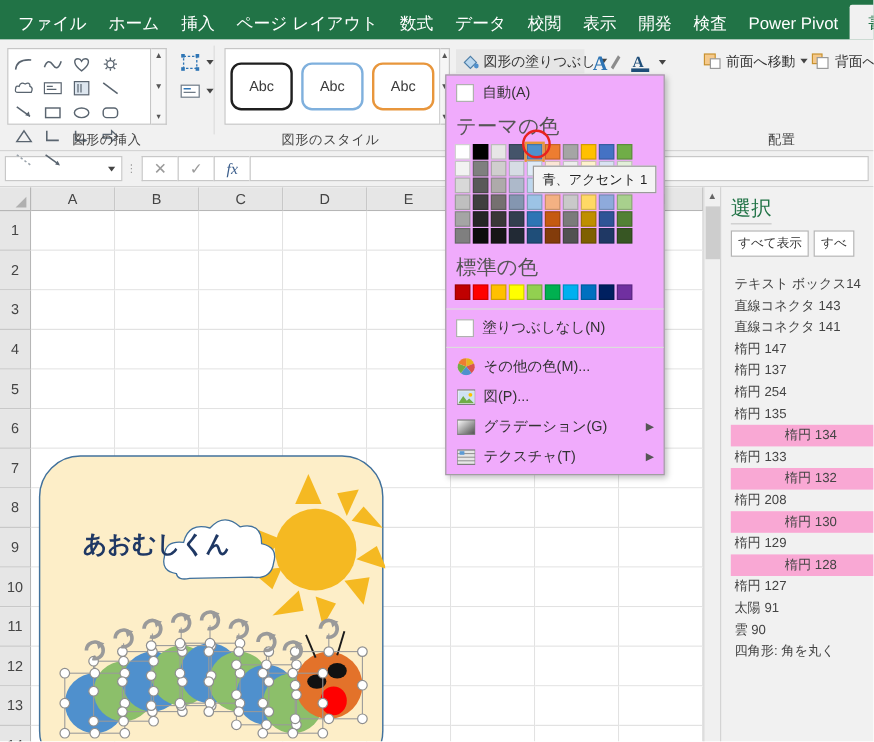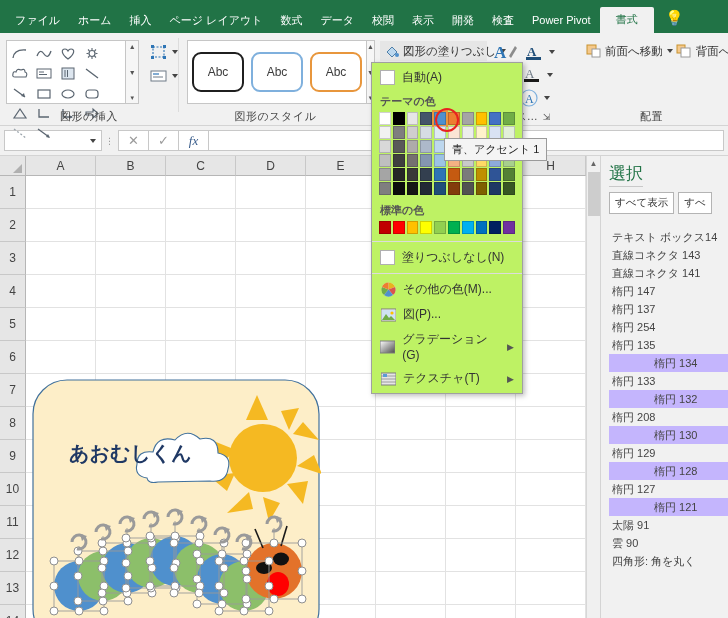--- a/index.html
+++ b/index.html
@@ -12,21 +12,21 @@
     overflow: hidden;
     position: relative;
   }
 
   
   .tabbar {
     height: 33px; background: #217346; position: relative;
     display: flex; align-items: flex-end; padding-left: 6px;
   }
   .tab {
-    color: #ffffff; font-size: 11px; padding: 6px 9px 7px 9px;
+    color: #ffffff; font-size: 14px; padding: 6px 9px 7px 9px;
     white-space: nowrap; cursor: default; line-height: 1;
   }
   .tab.active {
     background: #f1f1f1; color: #217346; font-weight: normal;
     border-radius: 2px 2px 0 0; padding: 7px 16px 8px 16px;
   }
   .tipbulb {
     margin-left: 4px; color:#fff; font-size: 15px; padding: 4px 8px 6px 8px;
   }
 
@@ -122,31 +122,31 @@
 
   
   .selpane {
     width:128px; background:#f1f1f1; border-left:1px solid #d4d4d4;
     padding: 6px 0 0 8px; position:relative;
   }
   .selpane h1 { margin:0 0 5px 0; font-size:17px; color:#217346; font-weight:normal; border-bottom:1px solid #c9c9c9; display:inline-block; padding-bottom:1px;}
   .selbtns { display:flex; gap:4px; margin-bottom:14px; }
   .selbtn { border:1px solid #b4b4b4; background:#fff; font-size:10.5px; color:#333; padding:3px 5px; white-space:nowrap;}
   .selitem { font-size:11px; color:#444; padding:2px 3px; white-space:nowrap; height:18px; line-height:14px;}
-  .selitem.hl { background:#c4b5fd;padding-left:45px; }
+  .selitem.hl { background:#f9a8d4;padding-left:45px; }
 
   
   .ddmenu {
-    position:absolute; left:371px; top:62px; width:152px; background:#bef264;
+    position:absolute; left:371px; top:62px; width:183px; background:#f0abfc;
     border:1px solid #a0a0a0; box-shadow: 2px 2px 5px rgba(0,0,0,.25); z-index:50;
     padding: 2px 0 2px 0;
   }
   .dd-row { display:flex; align-items:center; gap:7px; padding:4px 8px; font-size:12px; color:#333;}
   .dd-swatch-empty { width:15px;height:15px;border:1px solid #b0b0b0; background:#fff;}
-  .dd-section { font-size:11px; color:#555; padding:4px 8px 2px 8px;font-weight:bold; }
+  .dd-section { font-size:17px; color:#555; padding:4px 8px 2px 8px; }
   .dd-grid { padding: 1px 7px 3px 7px; }
   .dd-rowc { display:flex; gap:2px; margin-bottom:1px;}
   .sw { width:13px; height:13px; }
   .dd-hr { height:1px; background:#dcdcdc; margin:3px 0;}
   .dd-arrow { margin-left:auto; color:#555; font-size:9px; }
   .dd-ico { width:16px;height:16px;display:flex;align-items:center;justify-content:center;}
 
   .redcircle {
     position:absolute; left:435px; top:108px; width:24px; height:24px;
     border:2.5px solid #e8221f; border-radius:50%; z-index:60;
@@ -831,21 +831,20 @@
         <div class="selitem">楕円 254</div>
         <div class="selitem">楕円 135</div>
         <div class="selitem hl">楕円 134</div>
         <div class="selitem">楕円 133</div>
         <div class="selitem hl">楕円 132</div>
         <div class="selitem">楕円 208</div>
         <div class="selitem hl">楕円 130</div>
         <div class="selitem">楕円 129</div>
         <div class="selitem hl">楕円 128</div>
         <div class="selitem">楕円 127</div>
-        <div class="selitem hl">楕円 121</div>
         <div class="selitem">太陽 91</div>
         <div class="selitem">雲 90</div>
         <div class="selitem">四角形: 角を丸く</div>
       </div>
   </div>
 </div>
 
 <div class="ddmenu">
   <div class="dd-row">
     <span class="dd-swatch-empty"></span>

